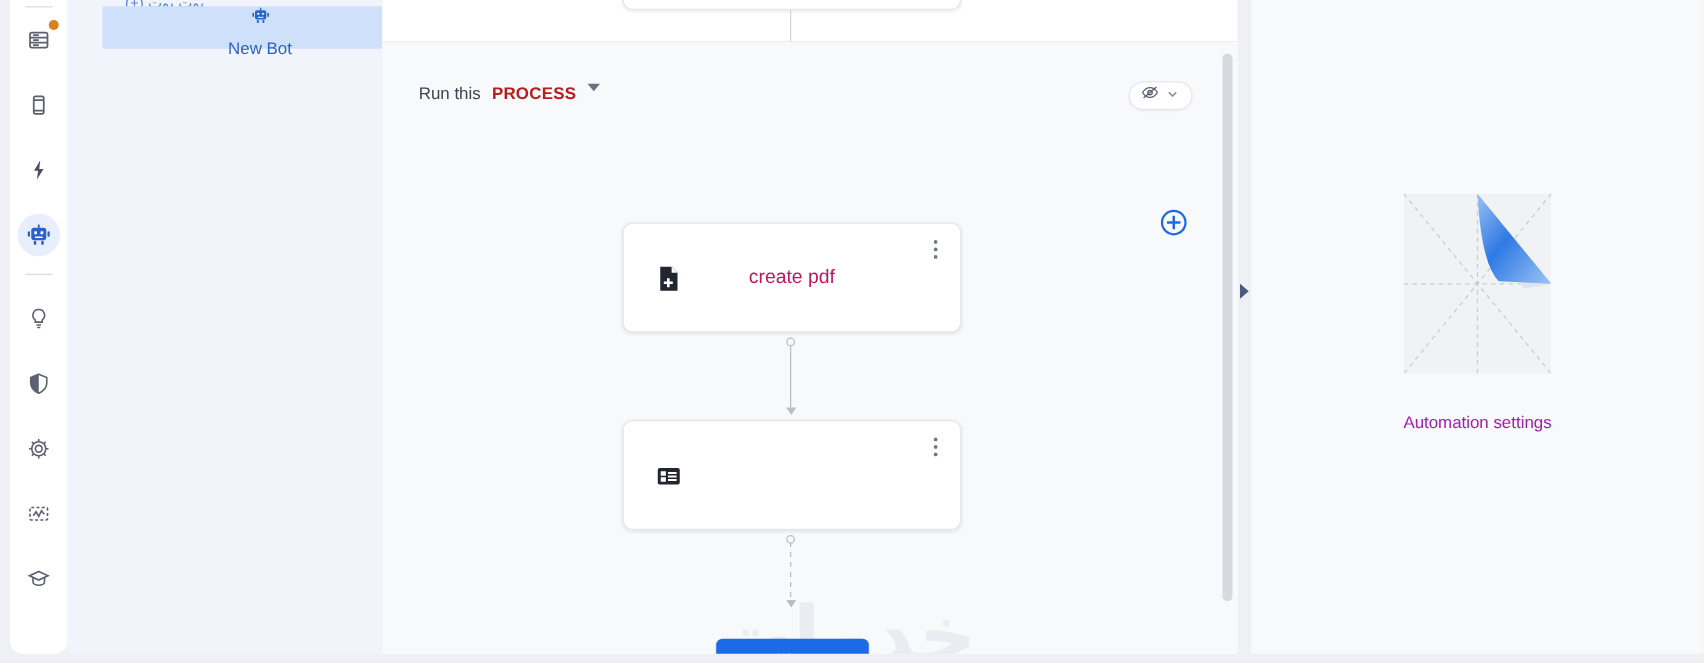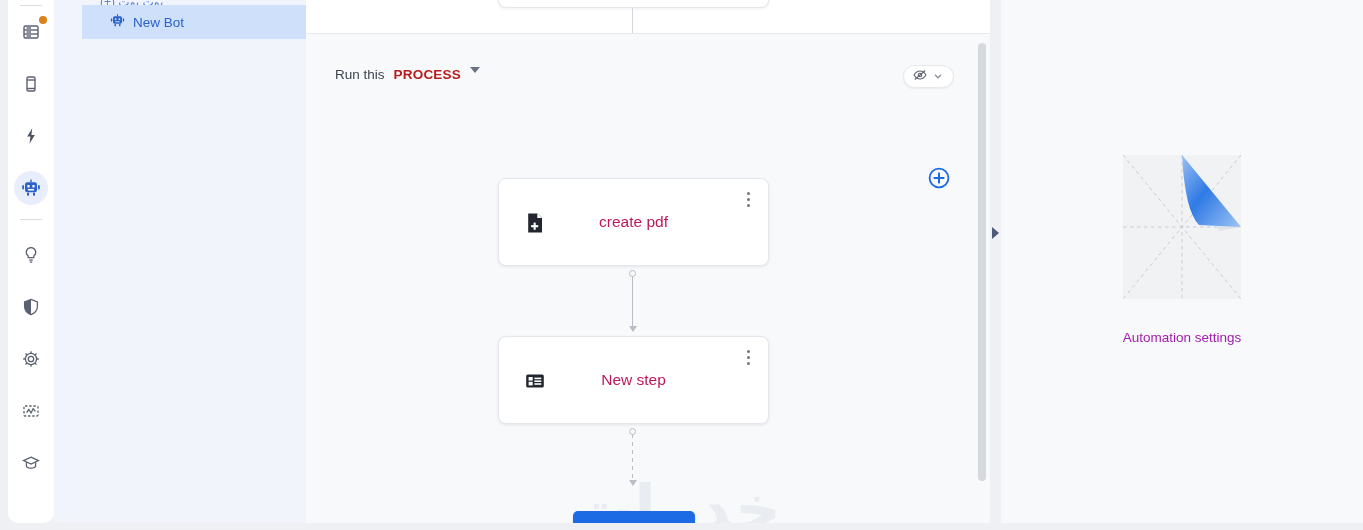--- a/index.html
+++ b/index.html
@@ -46,21 +46,21 @@
   }
   .cut-glyph {
     font-size: 12px; color: #3b74e0; letter-spacing: 2px;
     margin-left: 18px; line-height: 6px; white-space: nowrap;
     opacity: .85;
   }
   .bot-row {
     display: flex; align-items: center; gap: 8px;
     height: 34px; padding-left: 28px;
     background: #cfe0fb; color: #1f4fa8;
-    font-size: 13.5px; cursor: pointer;
+    font-size: 13.5px; cursor: pointer; flex-direction: column;
   }
   .bot-row .lbl { color: #2a62c8; }
 
   
   #canvas {
     position: absolute; left: 306px; top: 0; width: 684px; height: 523px;
     background: #ffffff; overflow: hidden;
   }
   
   .top-card-remnant {
@@ -384,21 +384,20 @@
         <span class="ico">
           <svg width="24" height="24" viewBox="0 0 24 24">
             <rect x="3.2" y="5.4" width="17.6" height="13.2" rx="1.6" fill="#22262e"></rect>
             <rect x="5.6" y="8" width="4.1" height="3.6" fill="#ffffff"></rect>
             <rect x="5.6" y="12.8" width="4.1" height="3.6" fill="#ffffff"></rect>
             <rect x="11.4" y="8.6" width="6.9" height="1.6" fill="#ffffff"></rect>
             <rect x="11.4" y="11.4" width="6.9" height="1.6" fill="#ffffff"></rect>
             <rect x="11.4" y="14.2" width="6.9" height="1.6" fill="#ffffff"></rect>
           </svg>
         </span>
-        <span class="title">New step</span>
         <span class="kebab">
             <i></i>
             <i></i>
             <i></i>
           </span>
       </div>
 
       <div class="conn" style="top:394px; height:58px">
         <span class="dot"></span>
         <span class="line dashed" style="height:46px"></span>

